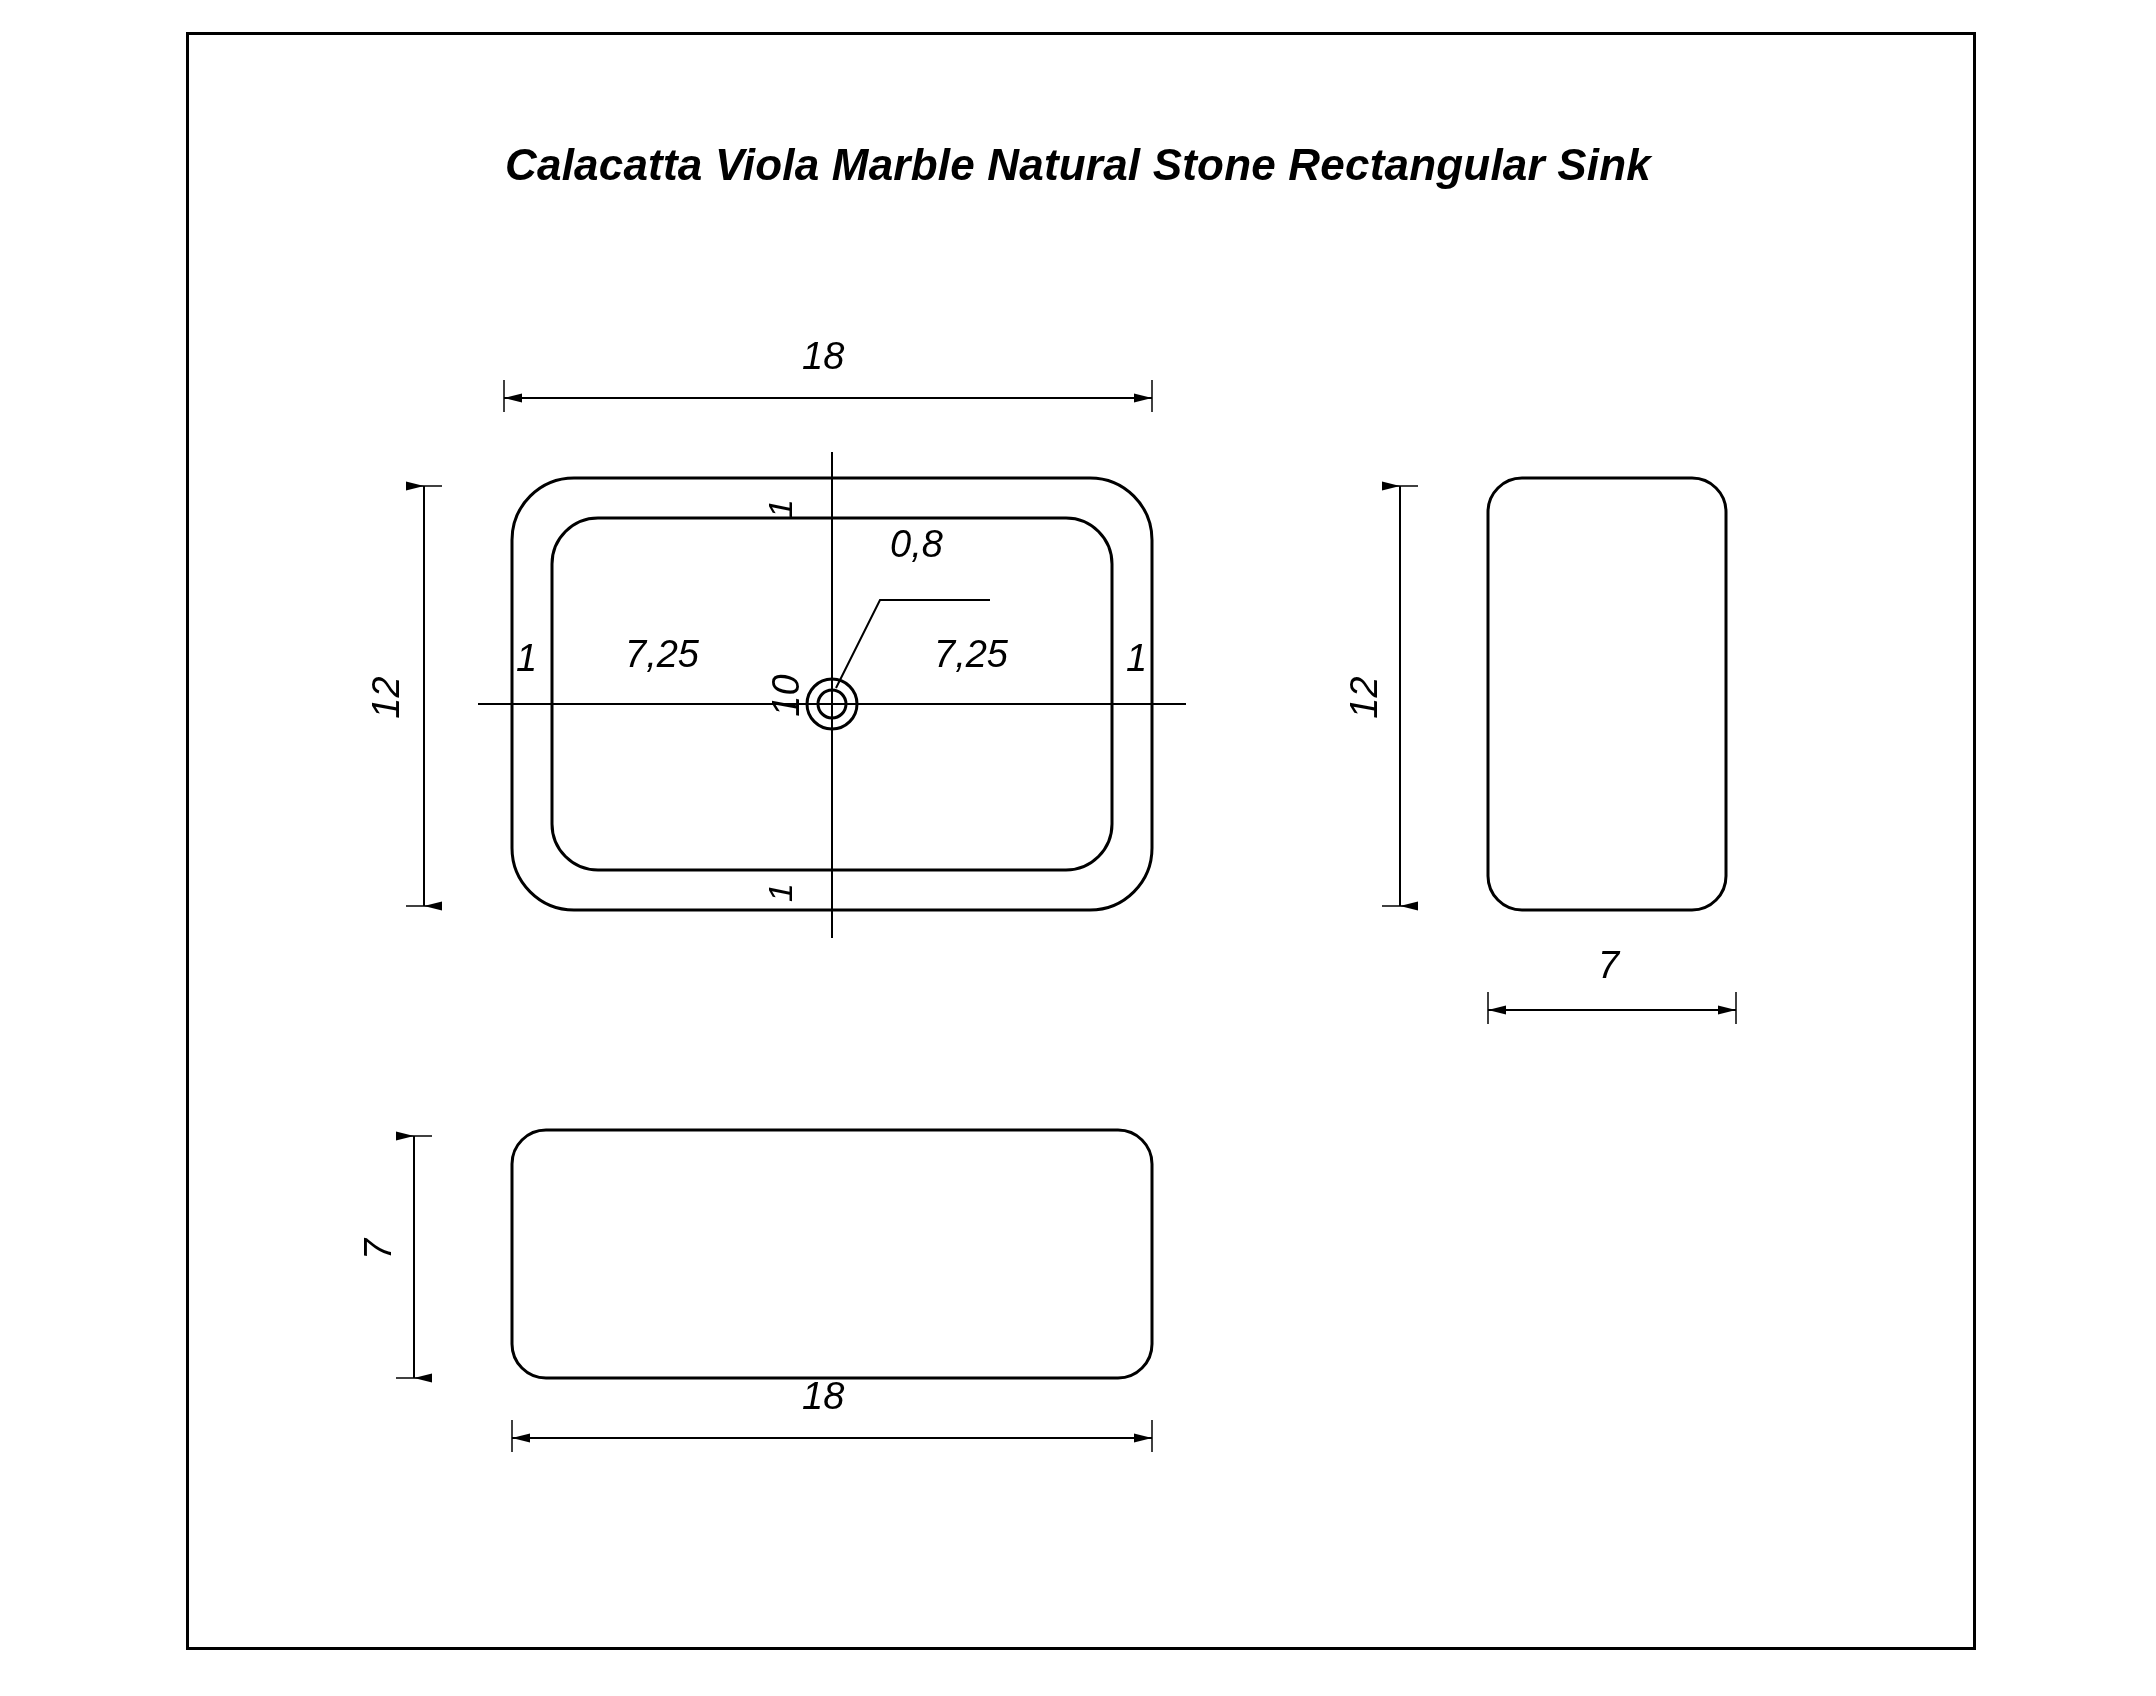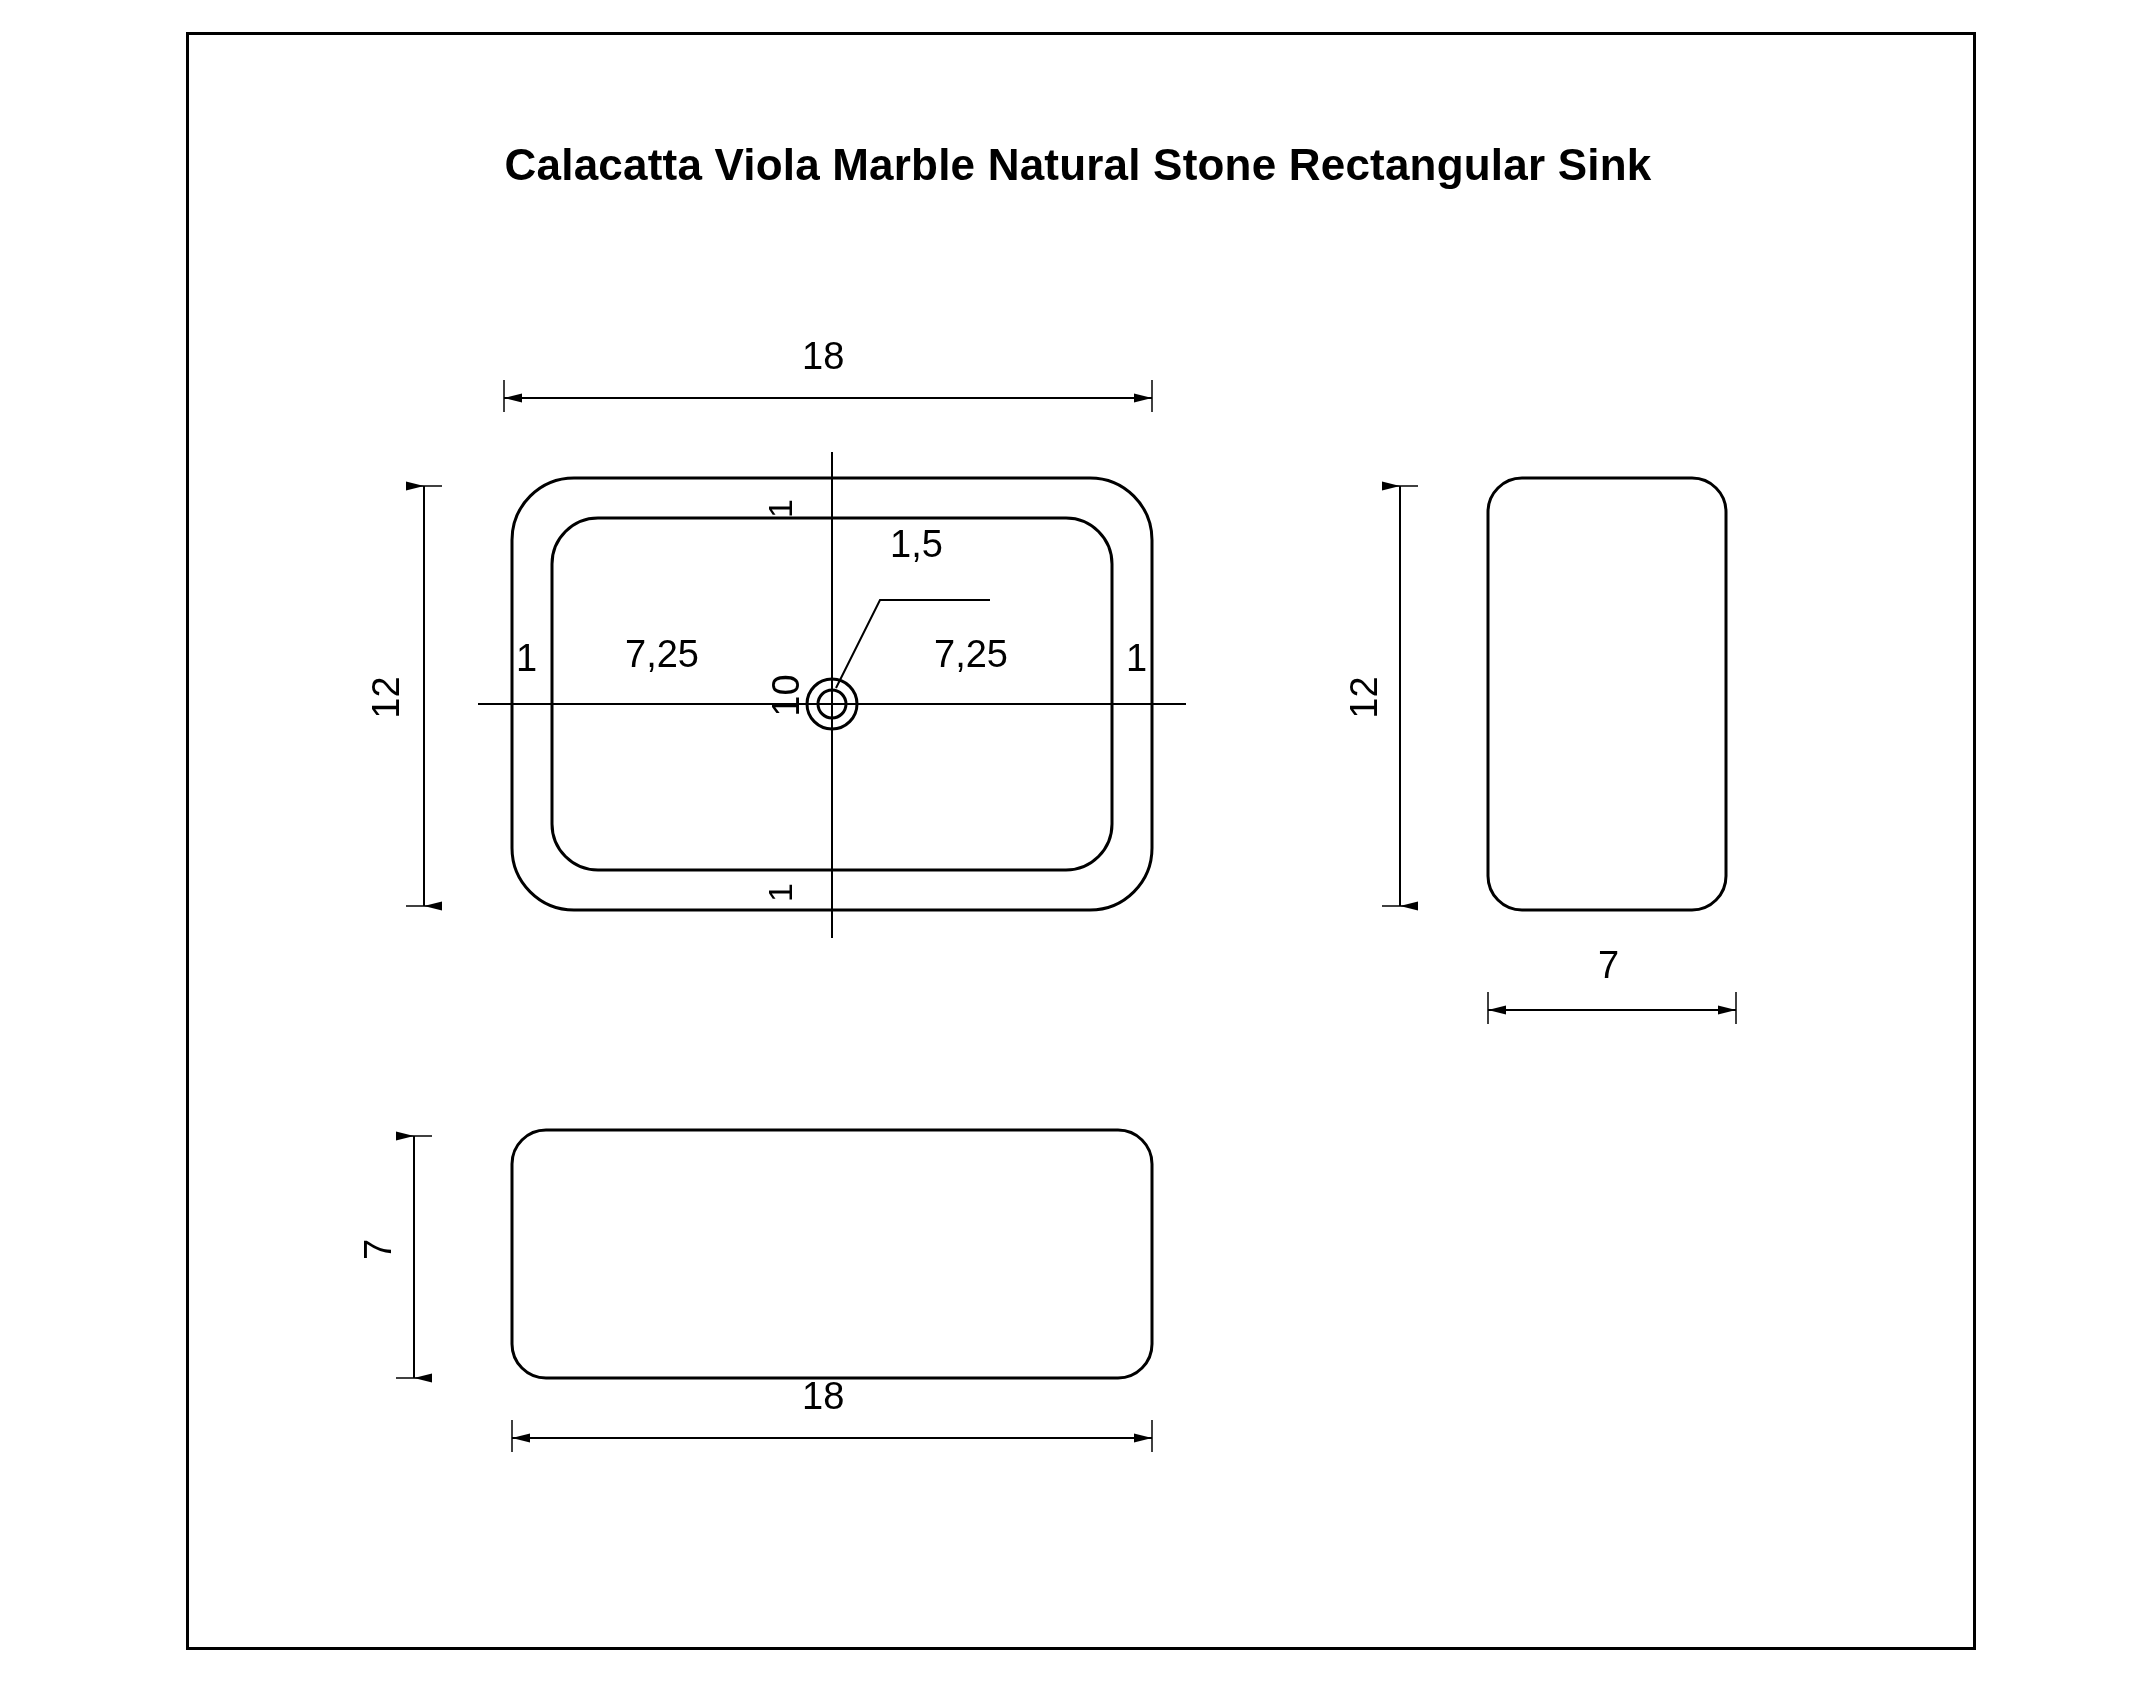--- a/index.html
+++ b/index.html
@@ -11,20 +11,21 @@
     width: 2156px;
     height: 1696px;
     font-family: "Liberation Sans", sans-serif;
     color: #000000;
     overflow: hidden;
   }
   #sheet {
     position: relative;
     width: 2156px;
     height: 1328px;
+    font-style: italic;
   }
   #frame {
     position: absolute;
     left: 186px;
     top: 32px;
     width: 1790px;
     height: 1618px;
     border: 3px solid #000000;
     box-sizing: border-box;
   }
@@ -142,21 +143,21 @@
 
   <div class="dimtext small rot" style="left:760px; top:489px; width:40px; text-align:center;">1</div>
   <div class="dimtext small rot" style="left:760px; top:873px; width:40px; text-align:center;">1</div>
 
   <div class="dimtext" style="left:516px; top:637px;">1</div>
   <div class="dimtext" style="left:1126px; top:637px;">1</div>
 
   <div class="dimtext" style="left:625px; top:633px;">7,25</div>
   <div class="dimtext" style="left:934px; top:633px;">7,25</div>
 
-  <div class="dimtext" style="left:890px; top:523px;">1,5</div>
+  <div class="dimtext" style="left:890px; top:523px;">0,8</div>
 
   <div class="dimtext rot" style="left:756px; top:674px; width:60px; text-align:center;">10</div>
 
   <div class="dimtext rot" style="left:1334px; top:676px; width:60px; text-align:center;">12</div>
   <div class="dimtext" style="left:1598px; top:944px;">7</div>
 
   <div class="dimtext rot" style="left:348px; top:1228px; width:60px; text-align:center;">7</div>
   <div class="dimtext" style="left:802px; top:1375px;">18</div>
 
 </div>

